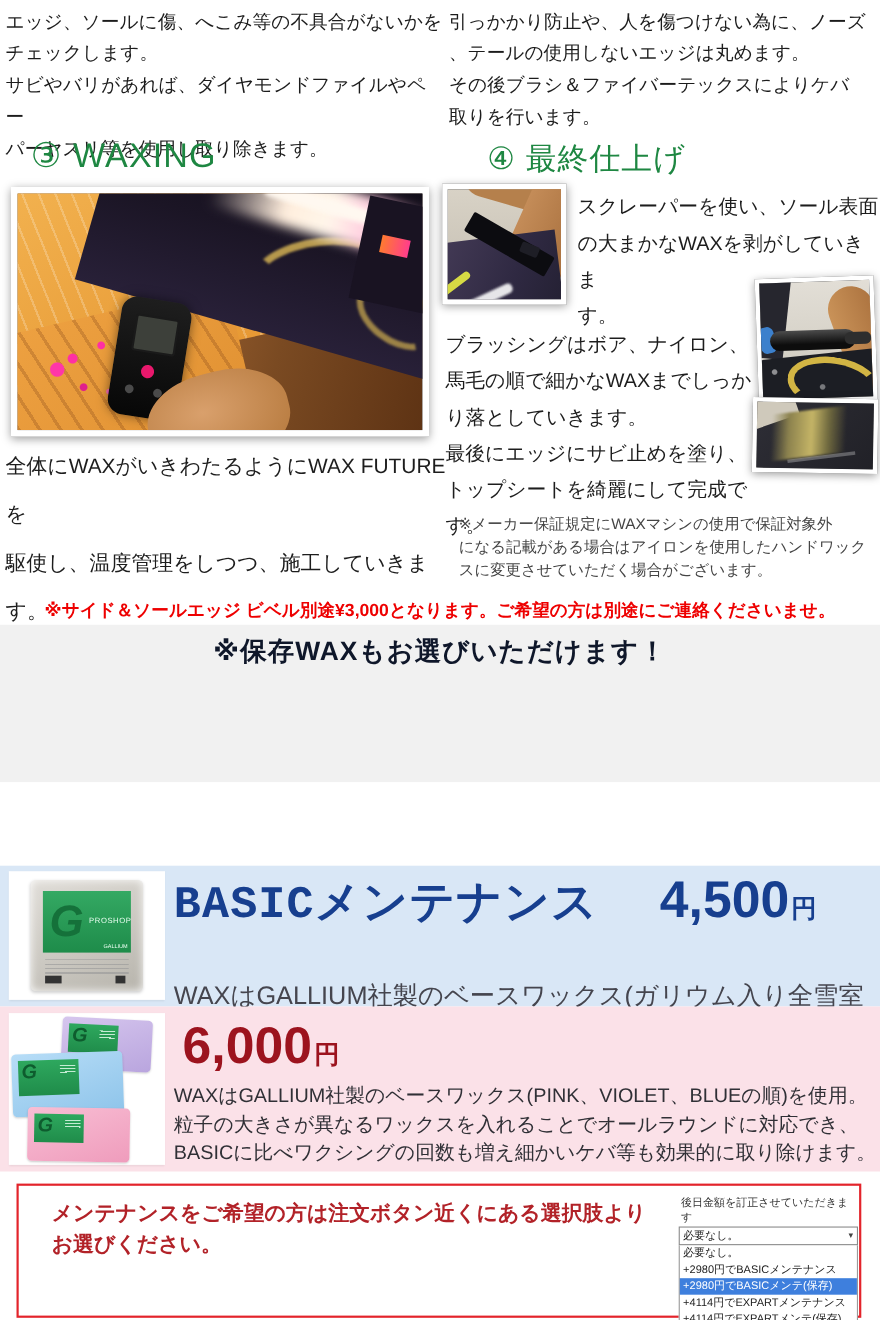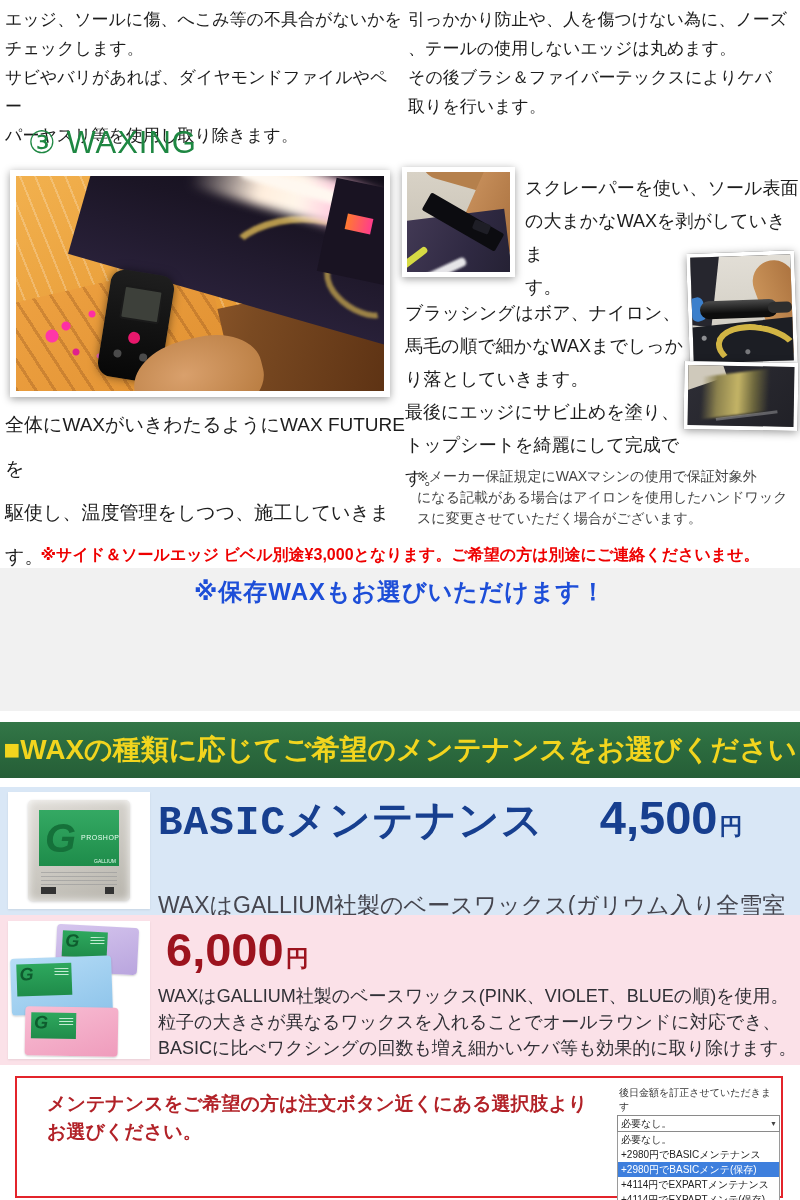--- a/index.html
+++ b/index.html
@@ -103,21 +103,21 @@
   .wax-body{left:5px;top:403px;width:400px;font-size:19px;line-height:44px;color:#1d1d1d;}
   .scraper-text{left:525px;top:172px;width:274px;font-size:18px;line-height:33px;color:#1d1d1d;}
   .brush-text{left:405px;top:297px;width:280px;font-size:18px;line-height:33px;color:#1d1d1d;}
   .warranty-note{left:417px;top:466px;width:382px;font-size:14px;line-height:21px;color:#454545;}
 
   .bevel-notice{left:0;top:545px;width:800px;text-align:center;font-size:16px;font-weight:bold;color:#ee0000;}
 
   
   .storage{left:0;top:568px;width:800px;height:143px;background:#f1f1f1;}
   .storage-title{position:absolute;left:0;top:8px;width:100%;text-align:center;
-    font-size:24px;font-weight:bold;color:#1d4ed8;letter-spacing:1px;}
+    font-size:24px;font-weight:bold;color:#0f172a;letter-spacing:1px;}
   .storage-body{position:absolute;left:18px;top:44px;width:770px;font-size:20px;line-height:33px;color:#262626;}
 
   
   .banner{left:0;top:722px;width:800px;height:56px;
     background:linear-gradient(180deg,#337748 0%,#2c6c3f 40%,#265e37 100%);
     display:flex;align-items:center;justify-content:center;}
   .banner span{font-size:28px;font-weight:bold;color:#f2d51e;letter-spacing:0;}
 
   
   .plan-bg-basic{left:0;top:787px;width:800px;height:128px;background:#d9e7f6;}
@@ -190,20 +190,21 @@
   <div class="abs intro intro-left pre">エッジ、ソールに傷、へこみ等の不具合がないかを
 チェックします。
 サビやバリがあれば、ダイヤモンドファイルやペー
 パーヤスリ等を使用し取り除きます。</div>
   <div class="abs intro intro-right pre">引っかかり防止や、人を傷つけない為に、ノーズ
 、テールの使用しないエッジは丸めます。
 その後ブラシ＆ファイバーテックスによりケバ
 取りを行います。</div>
 
   <div class="abs sec-head head-waxing">③ WAXING</div>
+  <div class="abs sec-head head-finish">④ 最終仕上げ</div>
 
   <div class="abs photo photo-main">
     <div class="abs pm-wood"></div>
     <div class="abs pm-slab1"></div>
     <div class="abs pm-slab2"></div>
     <div class="abs pm-board">
       <div class="abs pm-swirl1"></div>
       <div class="abs pm-swirl2"></div>
     </div>
     <div class="abs pm-glow"></div>
@@ -268,23 +269,20 @@
   <div class="abs warranty-note pre">※メーカー保証規定にWAXマシンの使用で保証対象外
 になる記載がある場合はアイロンを使用したハンドワック
 スに変更させていただく場合がございます。</div>
 
   <div class="abs bevel-notice">※サイド＆ソールエッジ ビベル別途¥3,000となります。ご希望の方は別途にご連絡くださいませ。</div>
 
   <div class="abs storage">
     <div class="storage-title">※保存WAXもお選びいただけます！</div>
   </div>
 
-  <div class="abs banner">
-    <span>■WAXの種類に応じてご希望のメンテナンスをお選びください</span>
-  </div>
 
   <div class="abs plan-bg-basic"></div>
   <div class="abs prod-box prod-basic">
     <div class="pb-pack">
       <div class="pb-label">
         <span class="pb-g">G</span>
         <span class="pb-proshop">PROSHOP</span>
         <span class="pb-gallium">GALLIUM</span>
       </div>
       <div class="pb-lines"></div>

